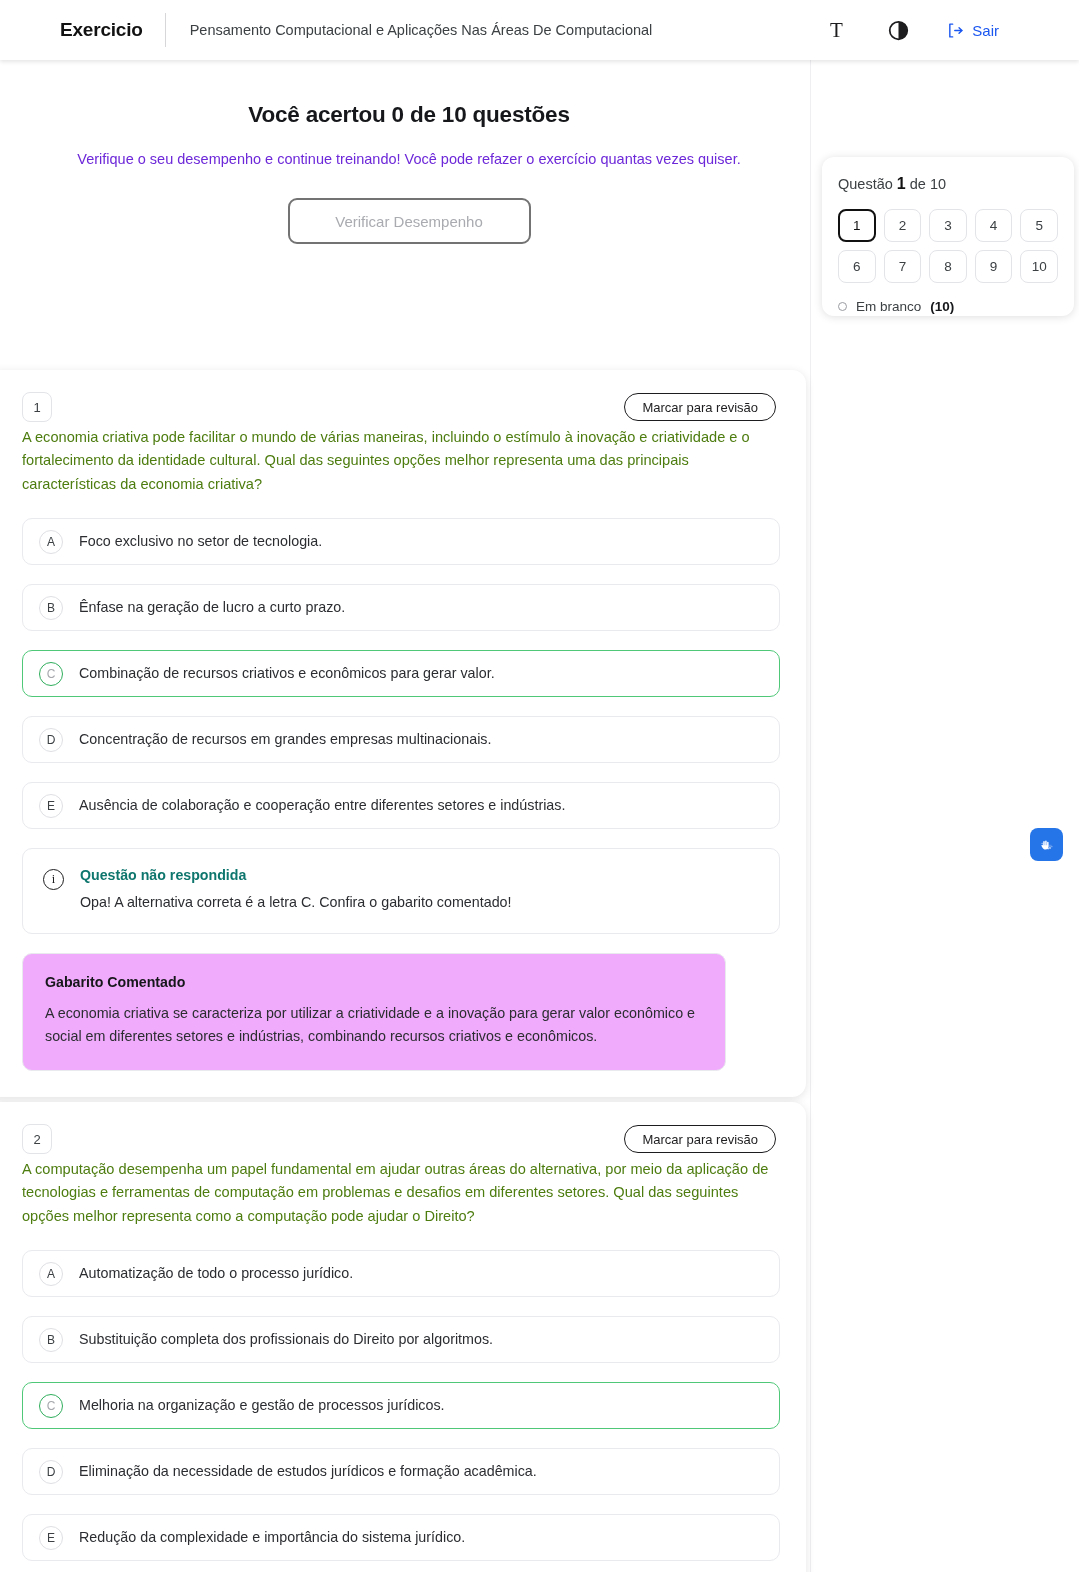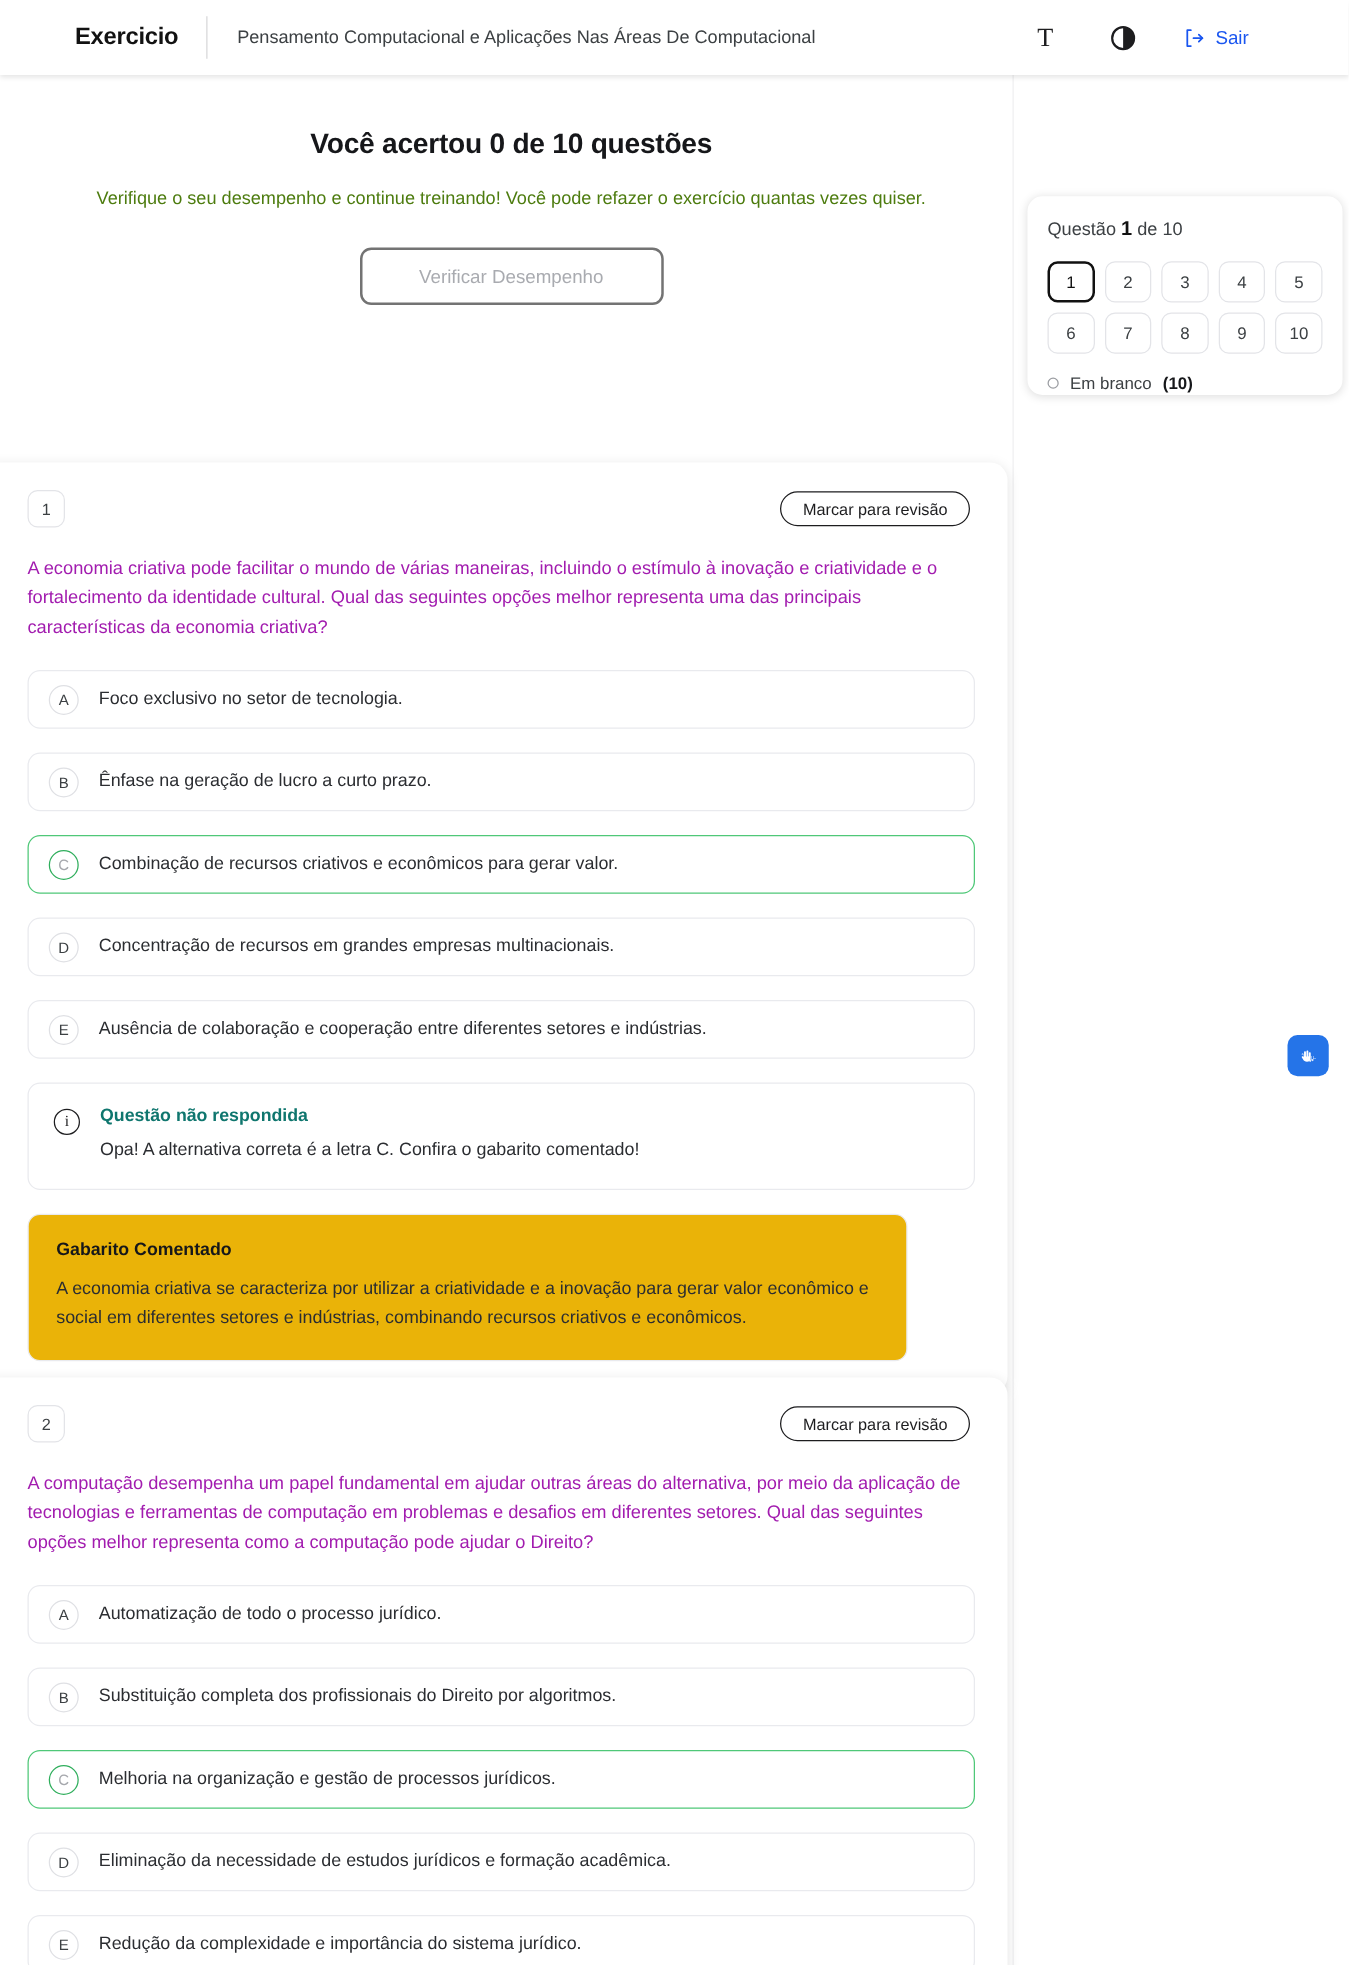--- a/index.html
+++ b/index.html
@@ -102,21 +102,21 @@
   }
   .summary-title {
     font-size: 22.5px;
     font-weight: bold;
     color: #16171a;
     letter-spacing: -0.2px;
   }
   .summary-sub {
     margin-top: 23px;
     font-size: 14.5px;
-    color: #4d7c0f;
+    color: #6d28d9;
   }
   .verify-btn {
     margin: 31px auto 0;
     width: 243px;
     height: 46px;
     border: 2px solid #737373;
     border-radius: 9px;
     background: #ffffff;
     color: #a9abb0;
     font-size: 15px;
@@ -220,24 +220,24 @@
     background: #ffffff;
     font-size: 13px;
     font-family: "Liberation Sans", sans-serif;
     color: #1d1d1f;
     cursor: pointer;
     display: flex;
     align-items: center;
   }
 
   .statement {
-    margin-top: 22px;
+    margin-top: 4px;
     font-size: 14.6px;
     line-height: 1.60;
-    color: #a21caf;
+    color: #4d7c0f;
     width: 755px;
   }
 
   .options { margin-top: 22px; }
   .option {
     display: flex;
     align-items: center;
     gap: 16px;
     min-height: 47px;
     border: 1px solid #e9eaee;
@@ -310,21 +310,21 @@
     color: #2b2d31;
     line-height: 1.5;
   }
 
   
   .gabarito {
     margin-top: 19px;
     width: 704px;
     border: 1px solid #e9eaee;
     border-radius: 10px;
-    background: #eab308;
+    background: #f0abfc;
     padding: 20px 22px 22px 22px;
   }
   .gabarito-title {
     font-size: 14.2px;
     font-weight: bold;
     color: #16171a;
     margin-bottom: 12px;
   }
   .gabarito-text {
     font-size: 14.3px;

